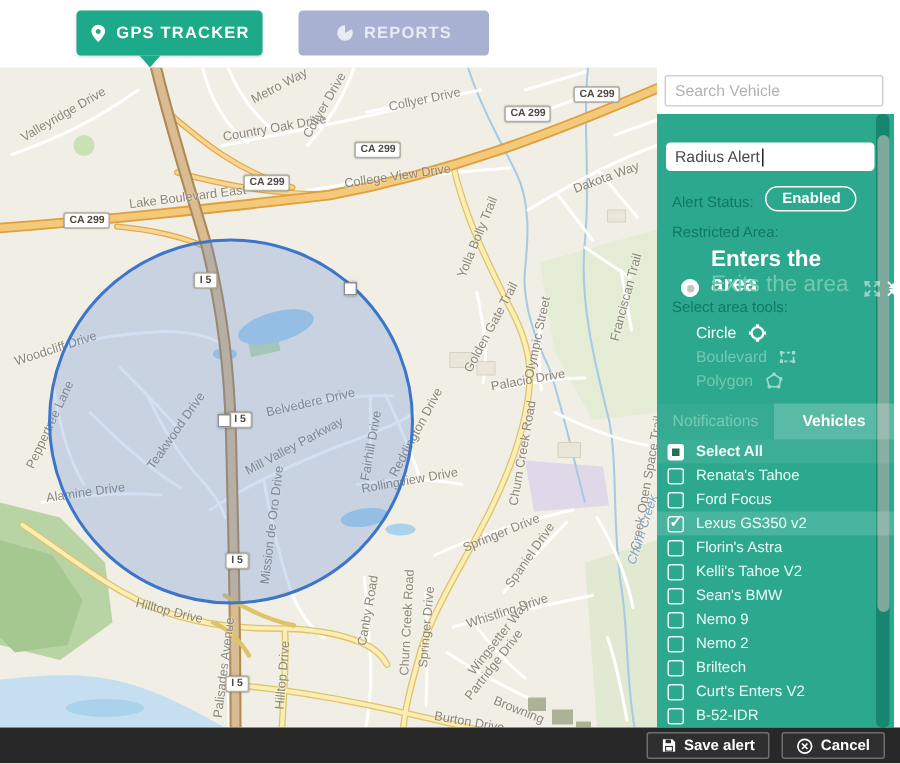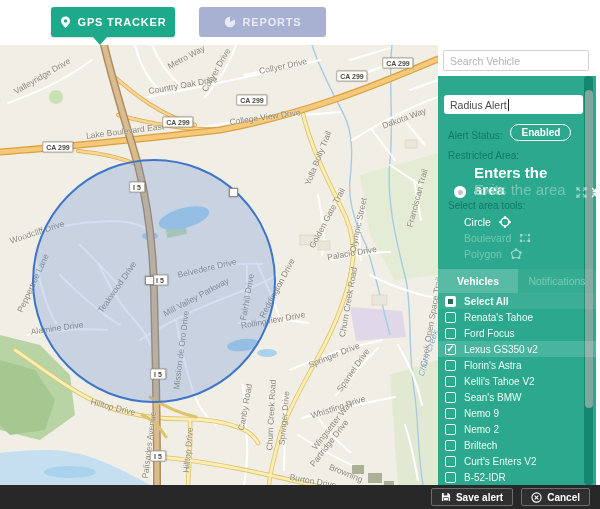--- a/index.html
+++ b/index.html
@@ -363,22 +363,22 @@
             <g fill="#fff">
               <rect x="4.5" y="0.4" width="2" height="2"></rect>
               <rect x="8.6" y="3.2" width="2" height="2"></rect>
               <rect x="1.6" y="8" width="2" height="2"></rect>
               <rect x="7.4" y="8" width="2" height="2"></rect>
             </g>
           </svg>
       </div>
 
       <div class="tabs">
+        <div class="tab inactive">Notifications</div>
         <div class="tab active">Vehicles</div>
-        <div class="tab inactive">Notifications</div>
       </div>
 
       <div class="vlist" id="vehicle-list">
         <div class="v-row selectall">
           <span class="cb ind">
               <i></i>
             </span>
           <span>Select All</span>
         </div>
       <div class="v-row">

